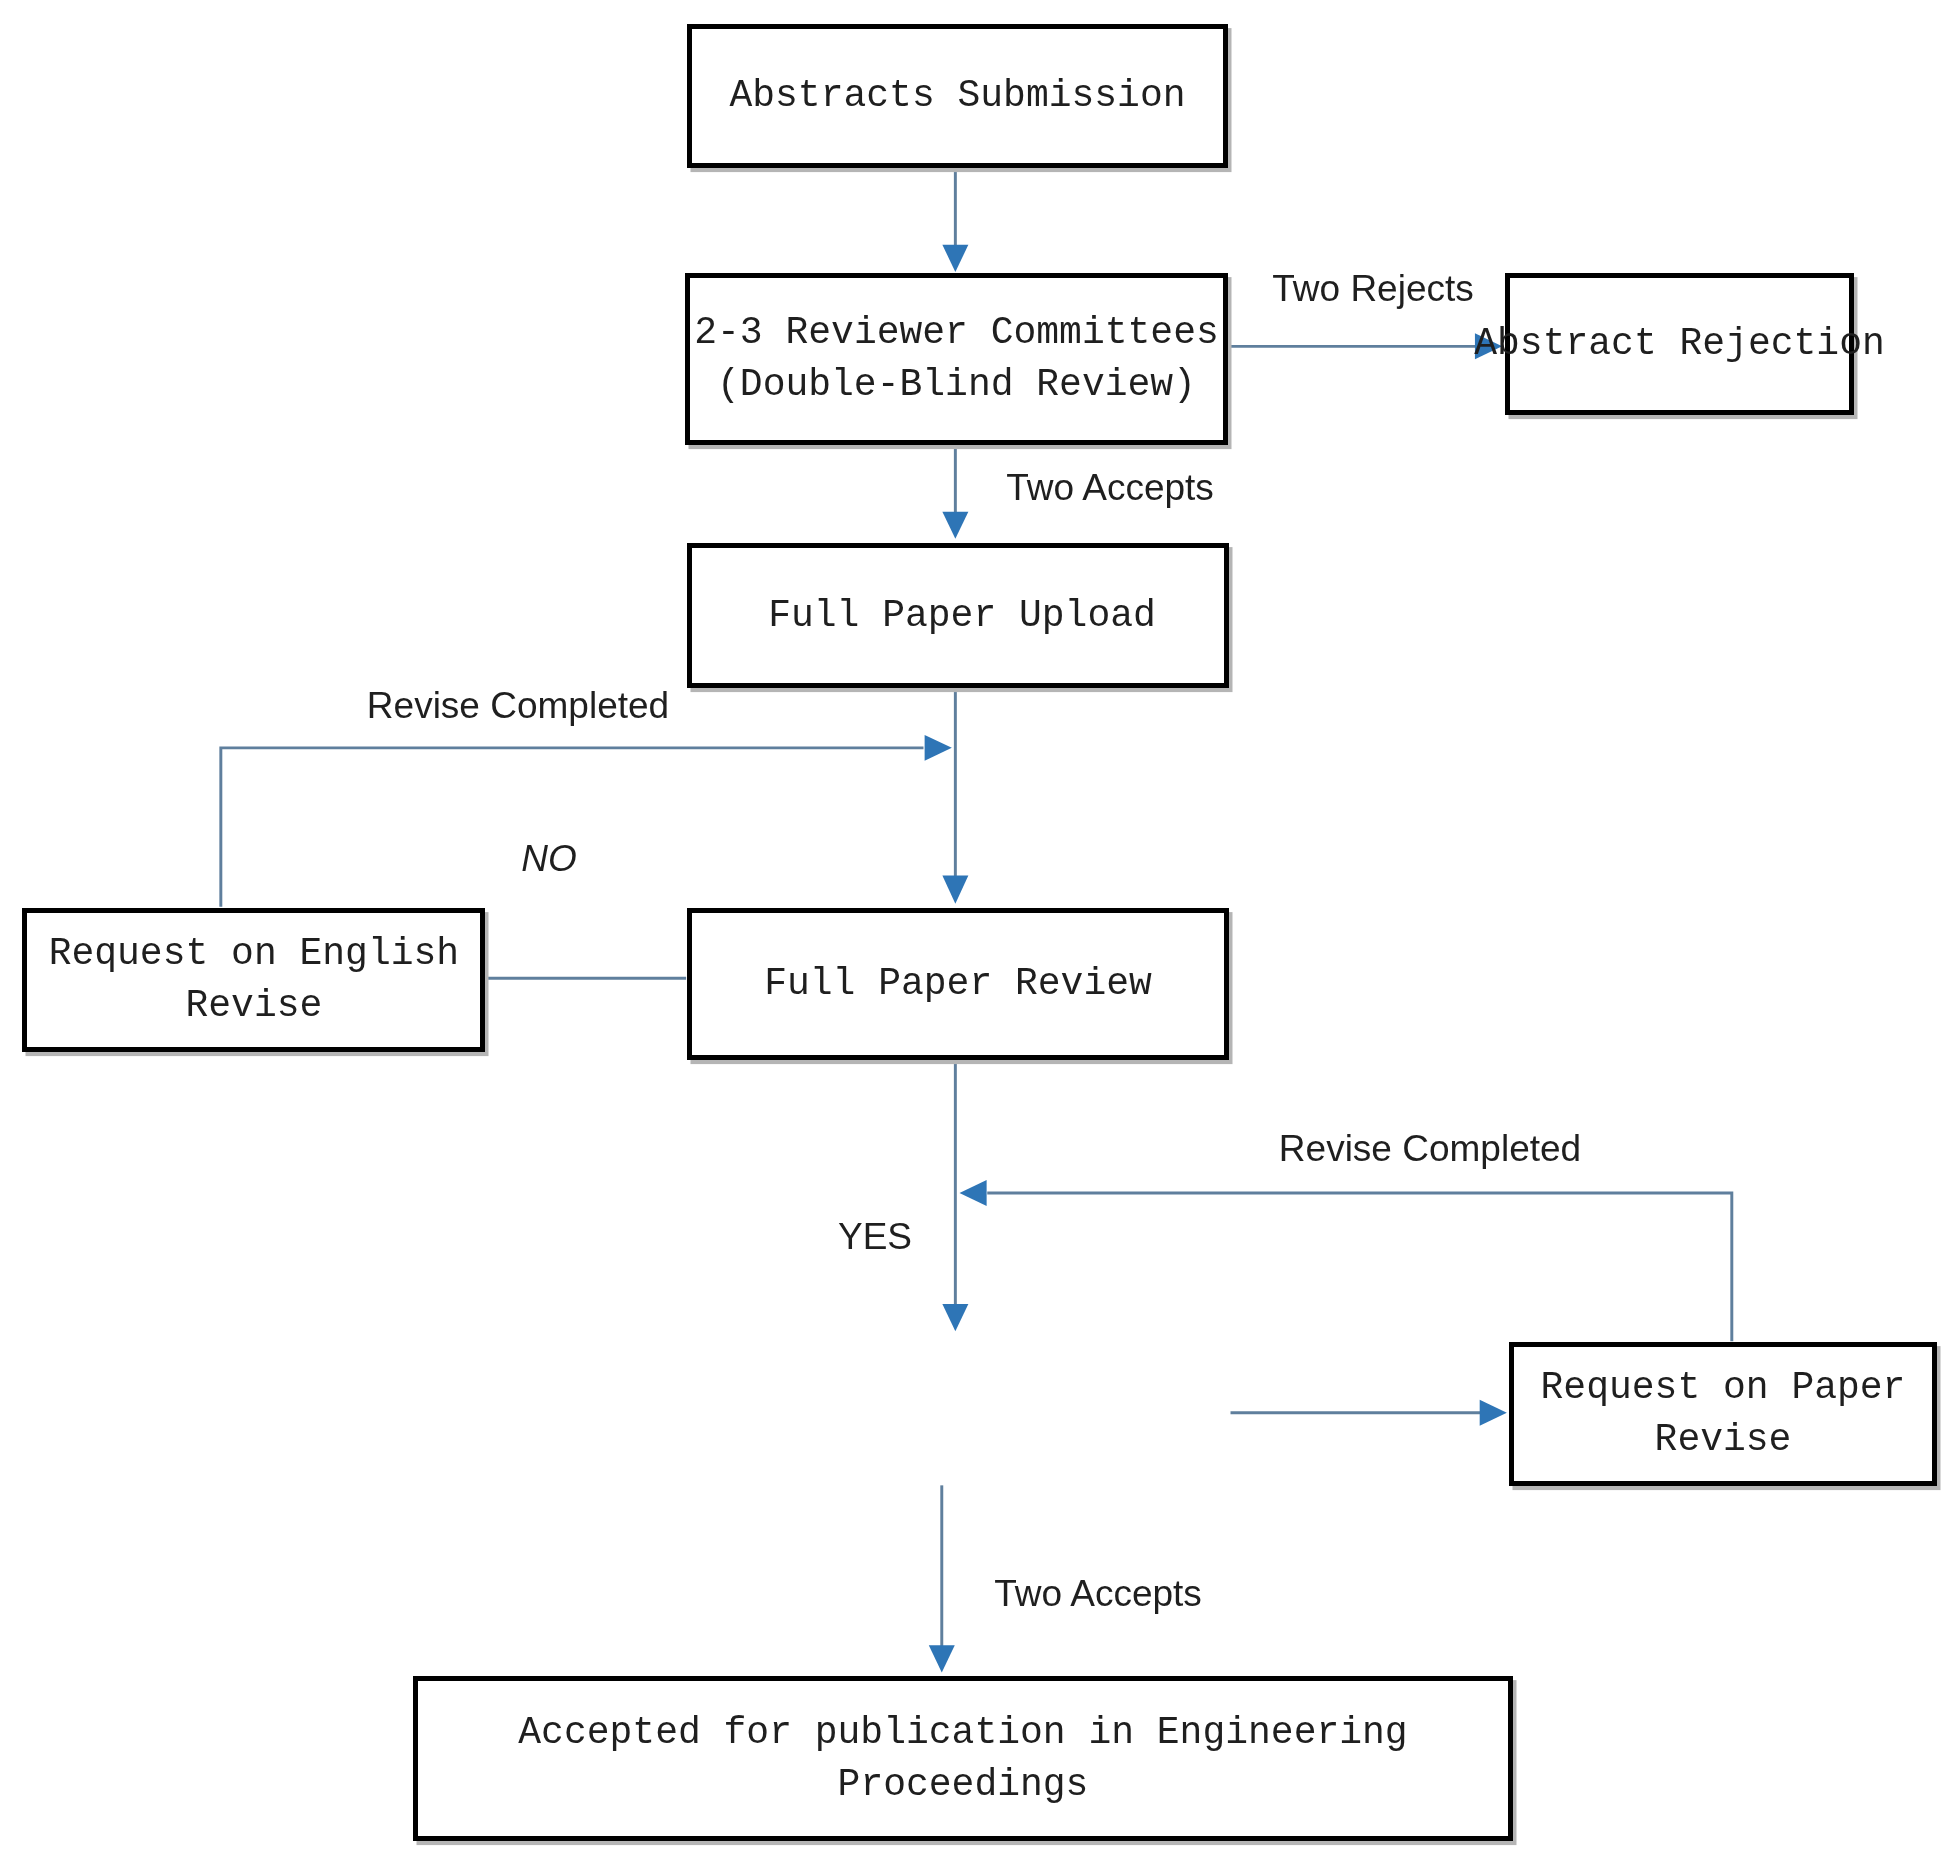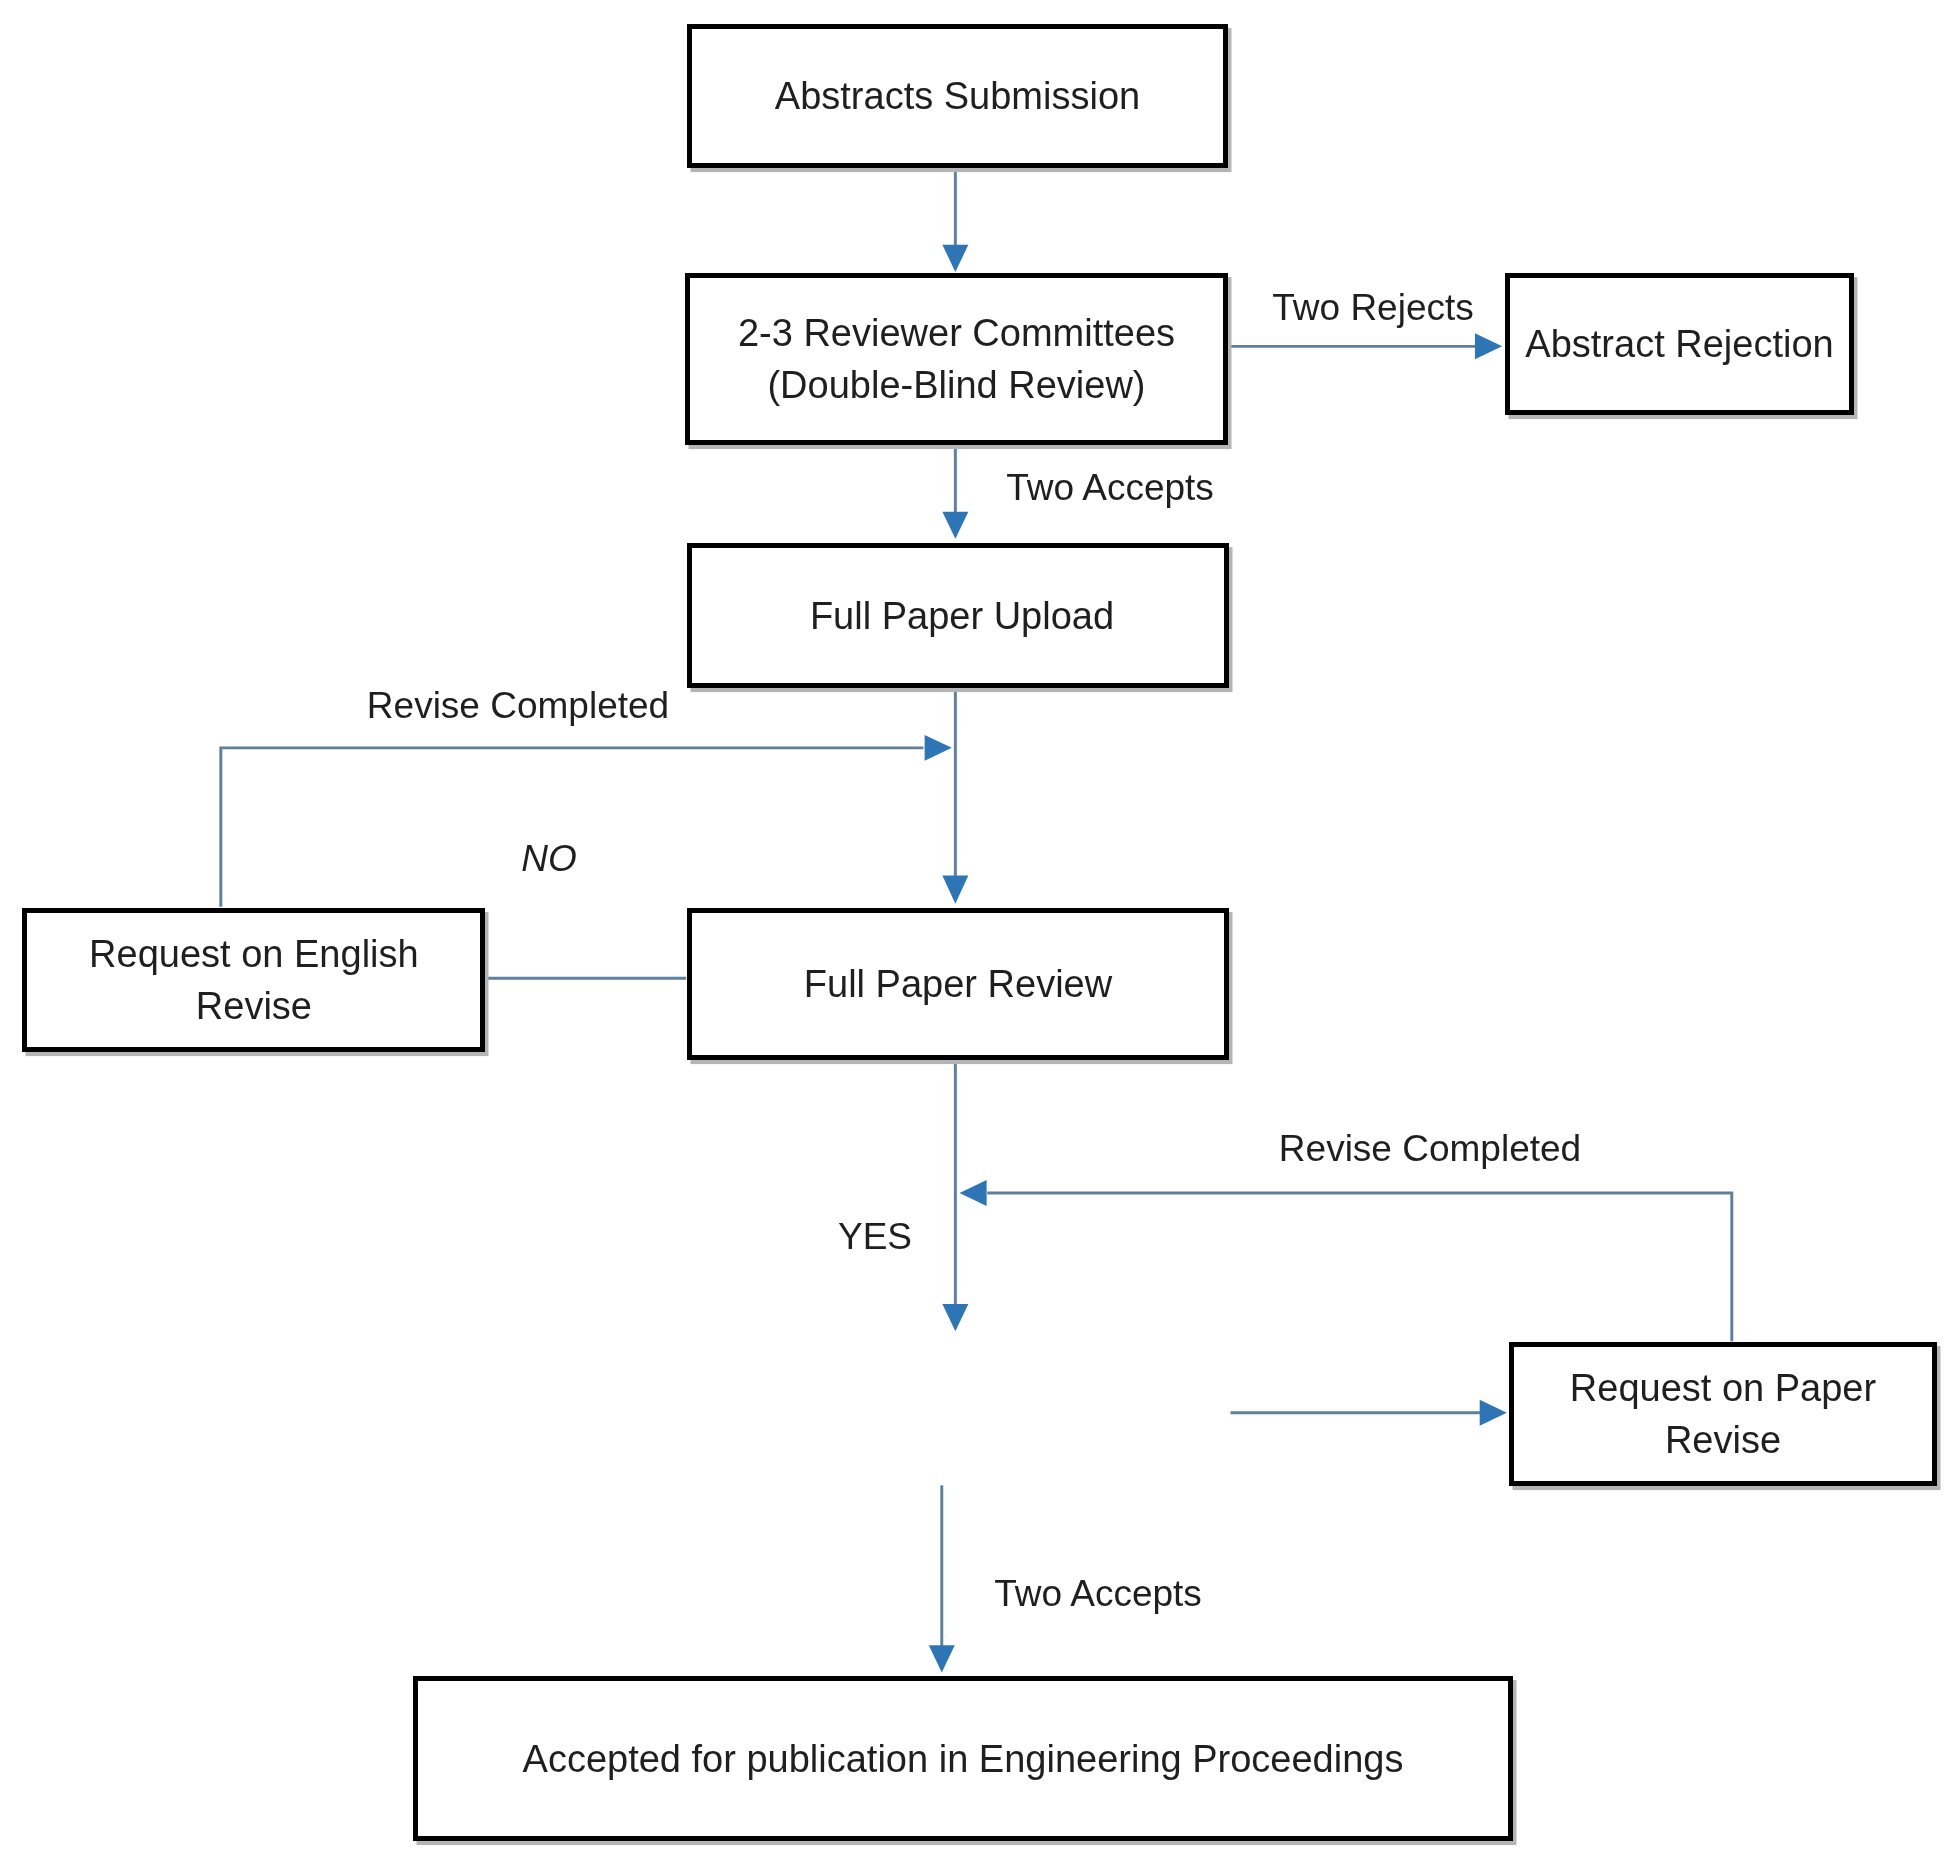--- a/index.html
+++ b/index.html
@@ -30,21 +30,21 @@
     display:flex;
     flex-direction:column;
     align-items:center;
     justify-content:center;
     text-align:center;
     font-size:38px;
     line-height:52px;
     color:var(--text);
     box-shadow:3.5px 4.1px 0 #b5b5b5;
   }
-  .node span{display:block;white-space:nowrap;}
+  .node span{display:block;white-space:nowrap;font-family:Liberation Mono, monospace;}
   .node.wide span{white-space:normal;}
   .edge-label{
     position:absolute;
     transform:translate(-50%,-50%);
     font-size:37px;
     color:var(--text);
     white-space:nowrap;
   }
 </style>
 </head>
@@ -124,21 +124,21 @@
 
   <div class="node" style="left:1509px;top:1342px;width:428px;height:144px;">
     <span>Request on Paper</span>
     <span>Revise</span>
   </div>
 
   <div class="node wide" style="left:413px;top:1676px;width:1100px;height:165px;">
     <span>Accepted for publication in Engineering Proceedings</span>
   </div>
 
-  <div class="edge-label" style="left:1373px;top:289px;margin-top:19px;">Two Rejects</div>
+  <div class="edge-label" style="left:1373px;top:289px;">Two Rejects</div>
   <div class="edge-label" style="left:1110px;top:488px;">Two Accepts</div>
   <div class="edge-label" style="left:518px;top:706px;">Revise Completed</div>
   <div class="edge-label" style="left:549px;top:859px;font-style:italic;">NO</div>
   <div class="edge-label" style="left:1430px;top:1149px;">Revise Completed</div>
   <div class="edge-label" style="left:875px;top:1237px;">YES</div>
   <div class="edge-label" style="left:1098px;top:1594px;">Two Accepts</div>
 
 </div>
 
 

